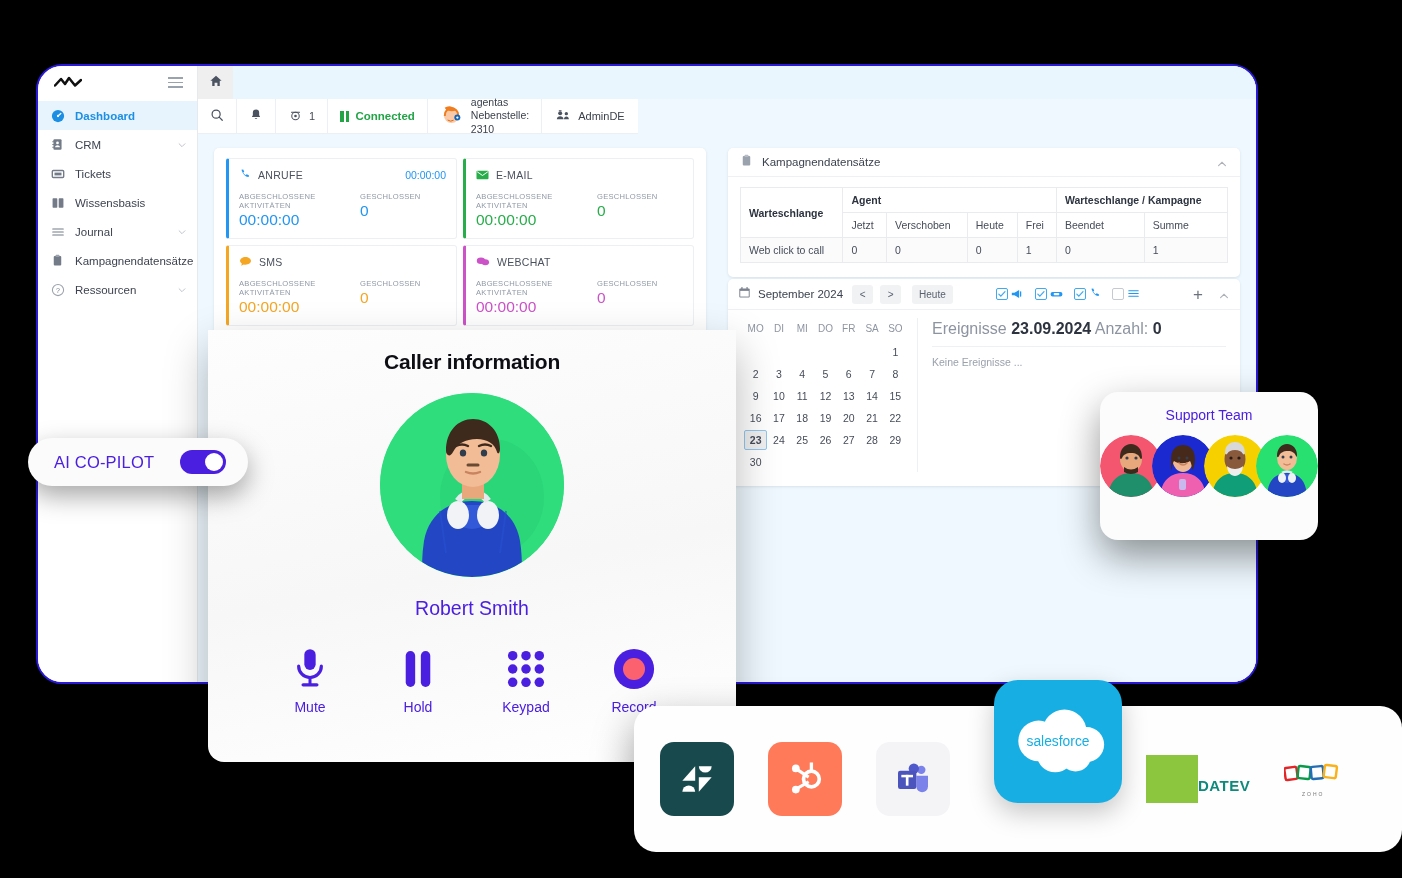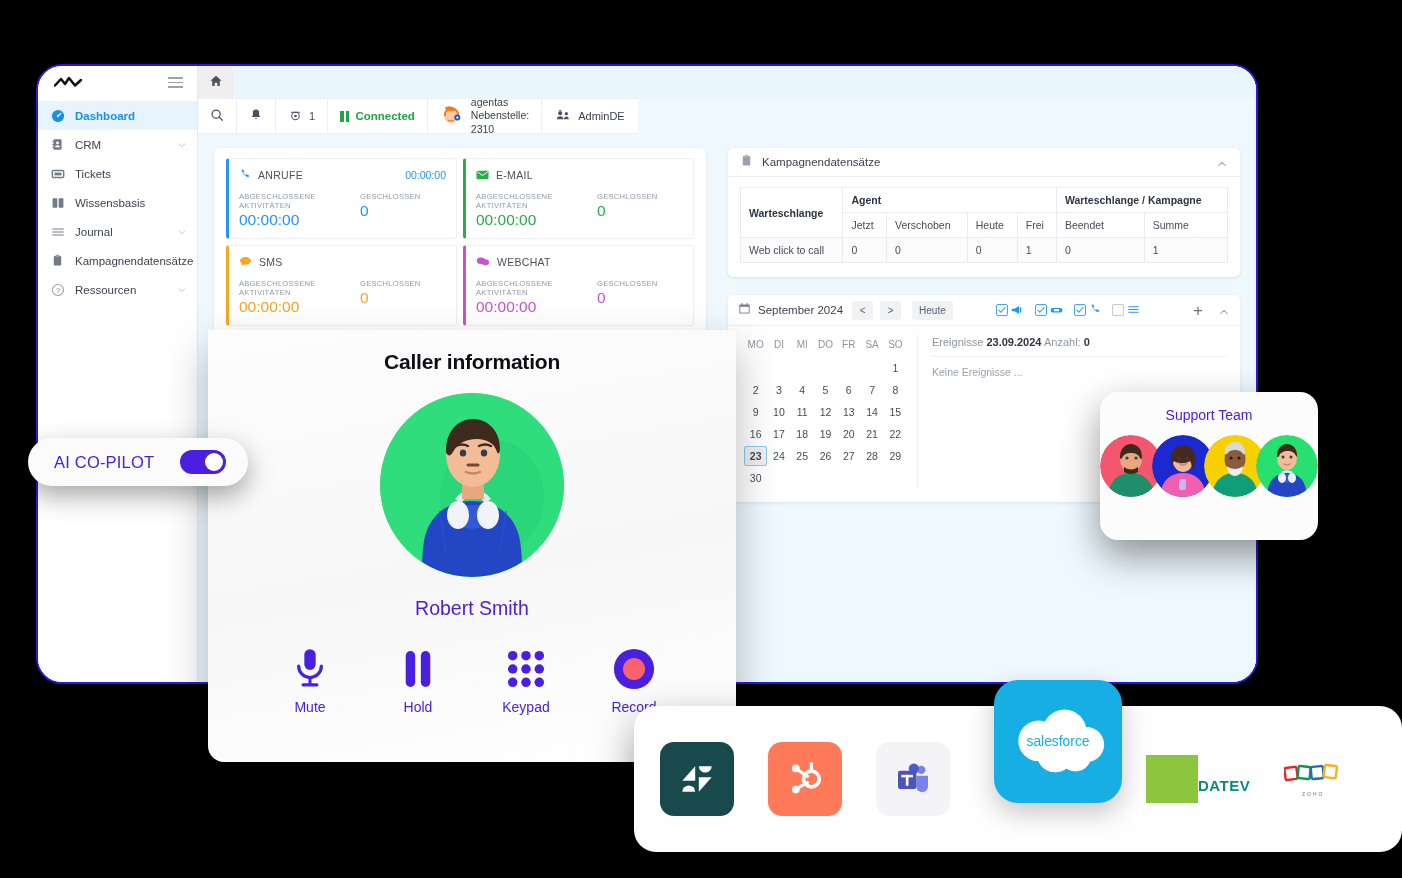--- a/index.html
+++ b/index.html
@@ -114,21 +114,21 @@
   .cbx { width: 12px; height: 12px; border: 1px solid #40a9f0; border-radius: 2px; display:flex; align-items:center; justify-content:center; cursor:pointer;}
   .cal-plus { margin-left: auto; font-size: 17px; color: #6b727e; cursor: pointer; line-height: 1; padding: 0 8px; }
   .cal-body { display: flex; padding: 8px 0 14px 0; }
   .cal-left { width: 190px; flex: 0 0 190px; padding: 2px 10px 0 16px; border-right: 1px solid #eef0f4; }
   .cal-grid { display: grid; grid-template-columns: repeat(7, 1fr); gap: 2px 0; }
   .cal-dow { font-size: 10px; color: #8d94a1; text-align: center; padding: 3px 0 6px 0; }
   .cal-day { font-size: 10.5px; color: #454c59; text-align: center; padding: 4px 0; cursor: pointer; border-radius: 2px;}
   .cal-day.today { font-weight: bold; background: #f0f0f1; border: 1px solid #8fc7ee; padding: 3px 0; }
   .cal-day.empty { cursor: default; }
   .cal-right { flex: 1 1 auto; padding: 2px 14px 0 14px; min-width: 0; }
-  .ev-head { font-size: 11px; color: #8d94a1; padding-bottom: 8px; border-bottom: 1px solid #eef0f4; }
+  .ev-head { font-size: 16px; color: #8d94a1; padding-bottom: 8px; border-bottom: 1px solid #eef0f4; }
   .ev-head b { color: #2d3440; }
   .ev-empty { font-size: 10.5px; color: #9aa1ad; padding-top: 9px; }
 
   
   .caller-card {
     position: absolute; left: 208px; top: 330px; width: 528px; height: 432px;
     background: linear-gradient(170deg,#fdfdfd 0%,#f7f7f8 55%,#ffffff 100%);
     border-radius: 0 0 16px 16px;
     box-shadow: 0 18px 44px rgba(0,0,0,.28);
   }
@@ -511,21 +511,21 @@
                     <td>0</td>
                     <td>1</td>
                     <td>0</td>
                     <td>1</td>
                   </tr>
                 </tbody>
               </table>
             </div>
           </div>
 
-          <div class="card" style="margin-top:18px">
+          <div class="card" style="margin-top:2px">
             <div class="cal-head">
               <span>
                 <svg viewBox="0 0 16 16" width="13" height="13">
                       <rect x="1.6" y="3" width="12.8" height="11.2" rx="1.2" fill="#7b828f"></rect>
                       <rect x="2.8" y="6" width="10.4" height="7" fill="#fff"></rect>
                       <rect x="4" y="1.2" width="1.6" height="3" rx=".6" fill="#7b828f"></rect>
                       <rect x="10.4" y="1.2" width="1.6" height="3" rx=".6" fill="#7b828f"></rect>
                     </svg>
               </span>
               <span class="cal-month">September 2024</span>

